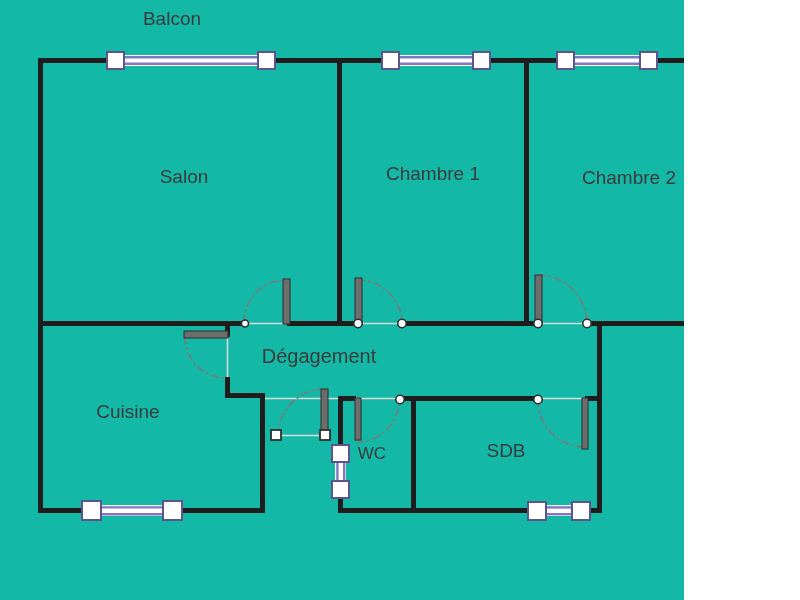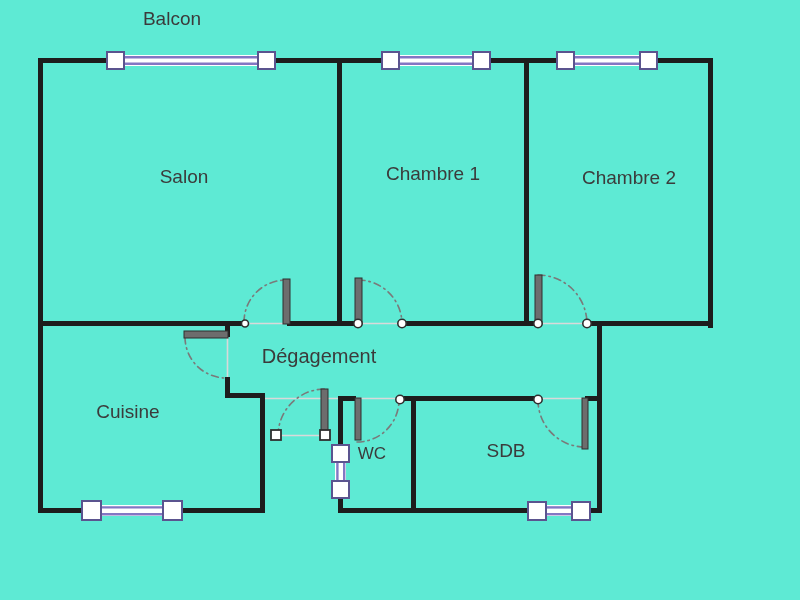--- a/index.html
+++ b/index.html
@@ -1,16 +1,16 @@
 <!DOCTYPE html>
 <html><head>
 <meta charset="utf-8">
 <style>
   html,body{margin:0;padding:0;background:#ffffff;}
-  .stage{position:relative;width:800px;height:600px;background:#5eead4;overflow:hidden;
+  .stage{position:relative;width:684px;height:600px;background:#14b8a6;overflow:hidden;
          font-family:"Liberation Sans", sans-serif;}
   svg{position:absolute;left:0;top:0;}
   .wall{fill:#1d1d1d;stroke:none;}
   .opening{stroke:#d9d9d9;stroke-width:1.6;fill:none;}
   .leaf{fill:#6d6d6d;stroke:#2f2f2f;stroke-width:1;}
   .arc{fill:none;stroke:#7a7a7a;stroke-width:1.6;stroke-dasharray:7 4 1.5 4;stroke-linecap:round;}
   .jamb{fill:#ffffff;stroke:#2f2f2f;stroke-width:1.6;}
   .jamb-sq{fill:#ffffff;stroke:#2f2f2f;stroke-width:1.8;}
   .win-glass{stroke:#8377c3;stroke-width:2.4;fill:none;}
   .win-box{fill:#ffffff;stroke:#5b548f;stroke-width:2;}

